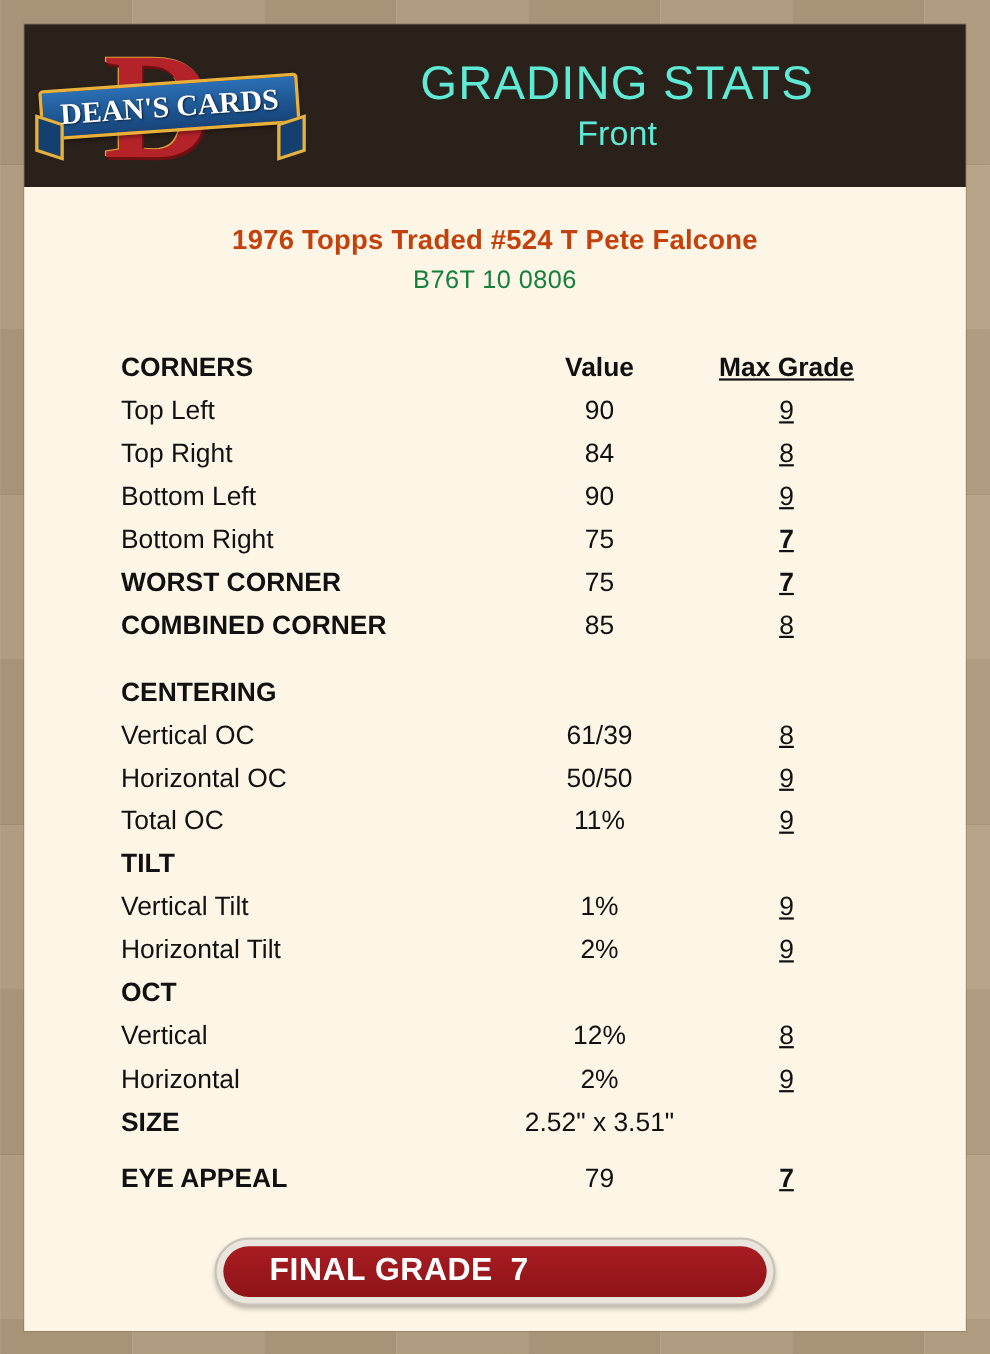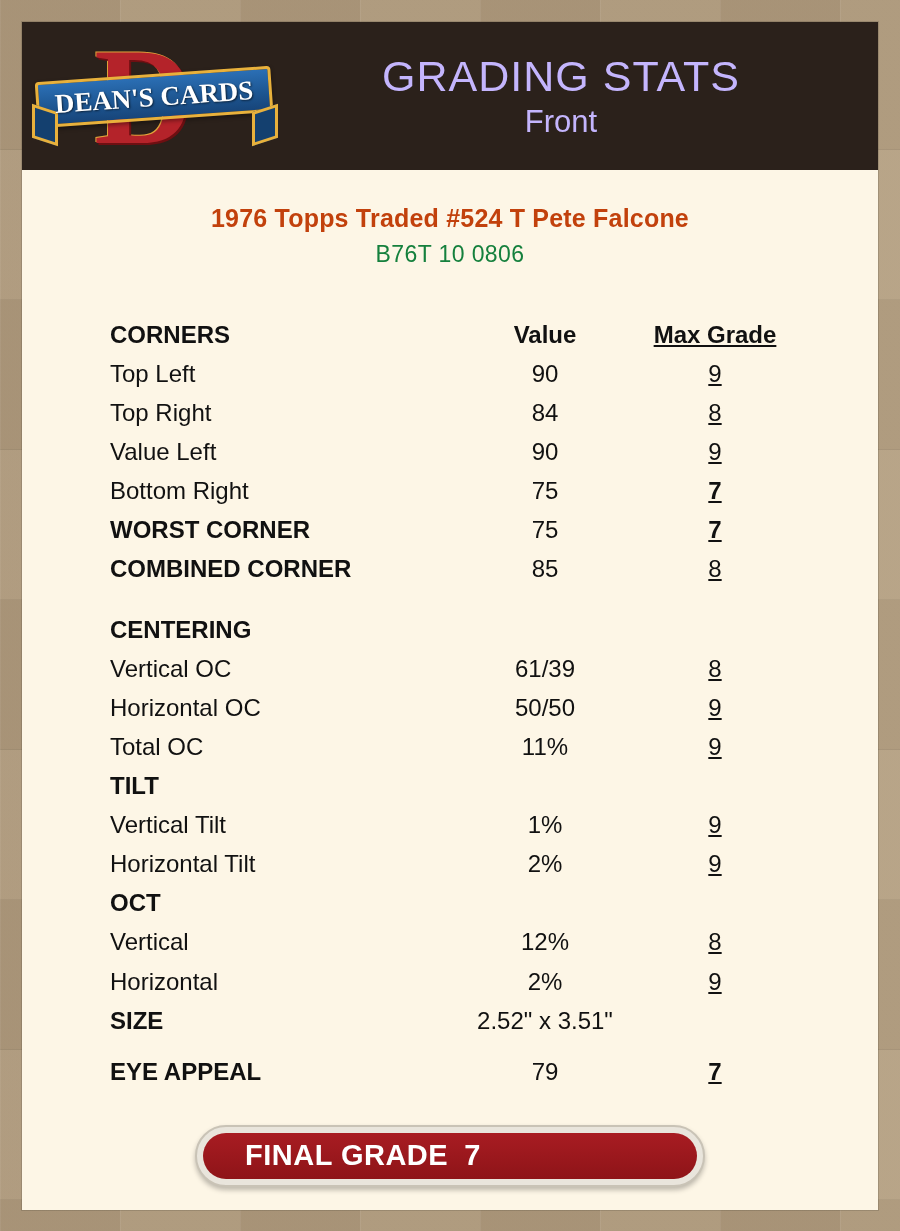--- a/index.html
+++ b/index.html
@@ -99,21 +99,21 @@
     background: #14406f;
     border: 3px solid #e8b13c;
     top: 86px;
   }
   .ribbon-tail-l { left: 10px; transform: skewY(18deg); }
   .ribbon-tail-r { right: 6px; transform: skewY(-18deg); }
 
   .header-titles {
     flex: 1;
     text-align: center;
-    color: #c4b5fd;
+    color: #5eead4;
     padding-right: 40px;
   }
   .header-title {
     font-size: 43px;
     font-weight: normal;
     letter-spacing: 1px;
     line-height: 1.1;
   }
   .header-sub {
     font-size: 31px;
@@ -224,21 +224,21 @@
           <td class="lbl ind">Top Left</td>
           <td class="val">90</td>
           <td class="grd">9</td>
         </tr>
         <tr>
           <td class="lbl ind">Top Right</td>
           <td class="val">84</td>
           <td class="grd">8</td>
         </tr>
         <tr>
-          <td class="lbl ind">Value Left</td>
+          <td class="lbl ind">Bottom Left</td>
           <td class="val">90</td>
           <td class="grd">9</td>
         </tr>
         <tr>
           <td class="lbl ind">Bottom Right</td>
           <td class="val">75</td>
           <td class="grd red">7</td>
         </tr>
         <tr>
           <td class="lbl sec">WORST CORNER</td>

